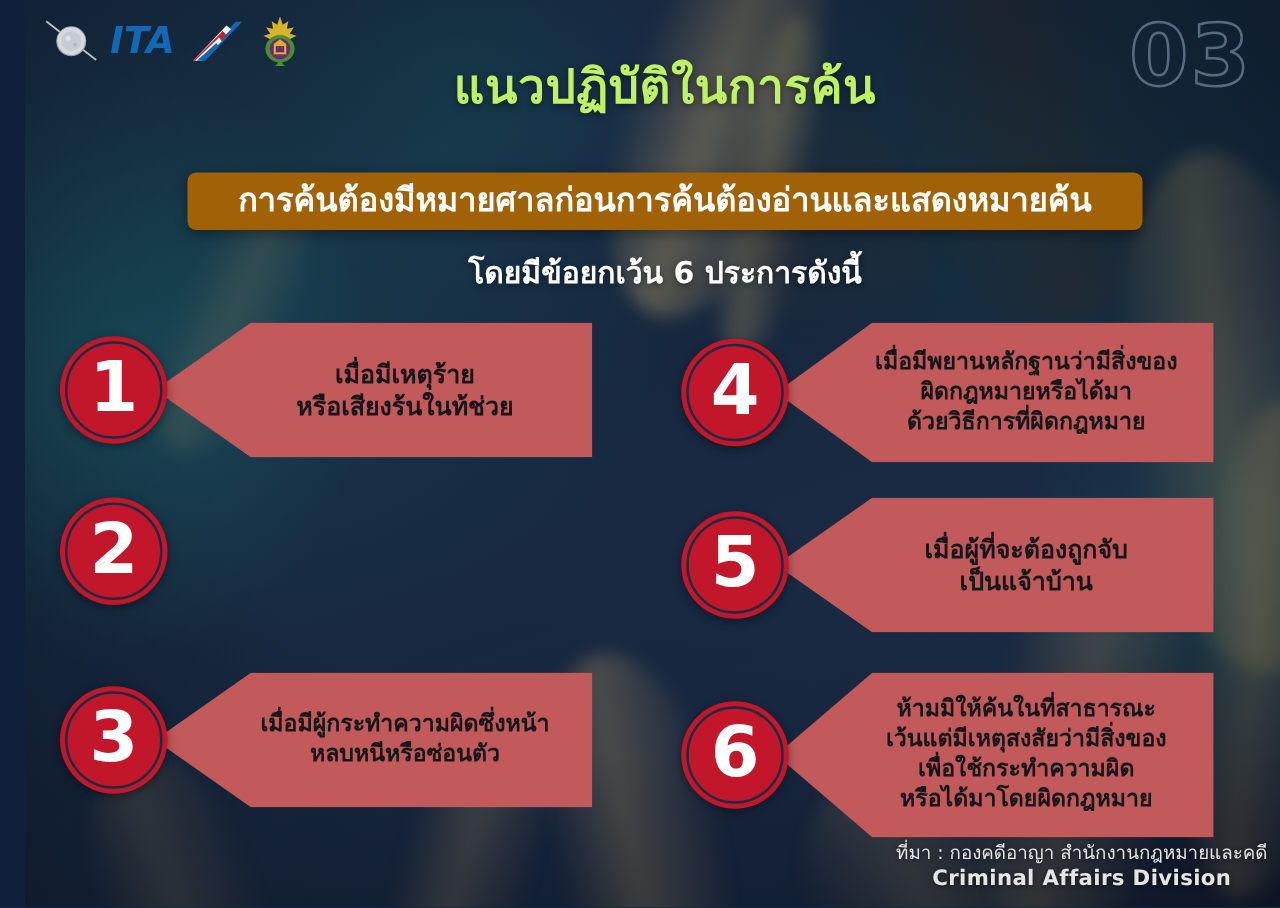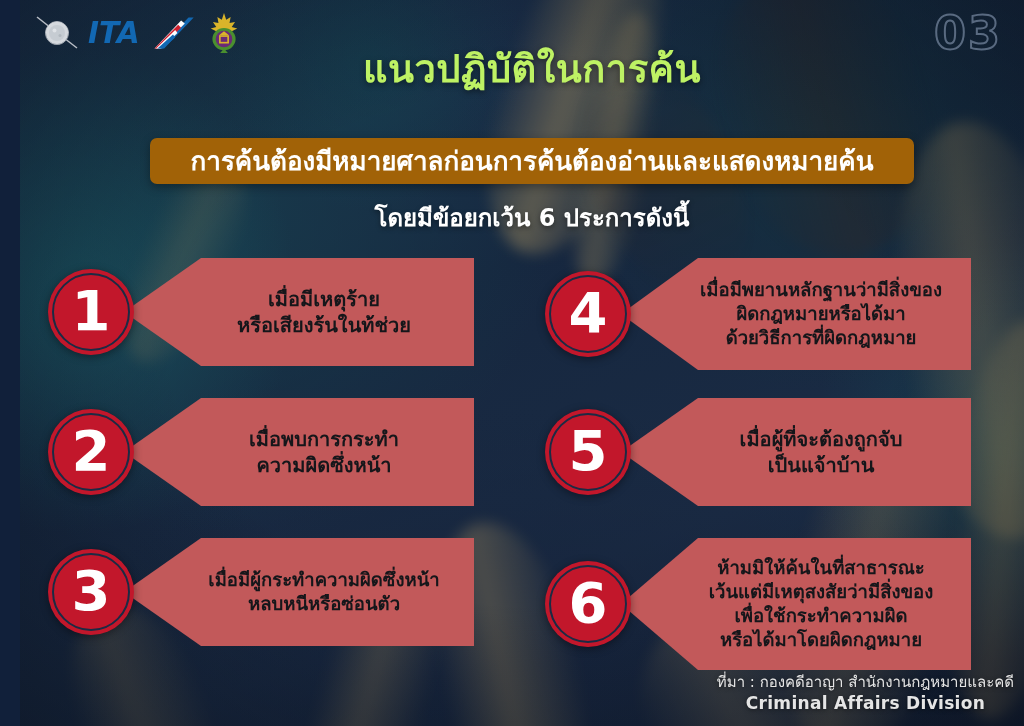--- a/index.html
+++ b/index.html
@@ -80,21 +80,21 @@
     height: 46px;
   }
   .logo-medallion { width: 46px; height: 42px; }
   .logo-ita { height: 34px; display: block; }
   .logo-garuda { width: 34px; height: 42px; }
 
   .deck-number {
     position: absolute;
     right: 42px;
     top: 6px;
-    font-size: 46px;
+    font-size: 68px;
     font-weight: 700;
     letter-spacing: 2px;
     color: transparent;
     -webkit-text-stroke: 2px #5d6e85;
     text-shadow: none;
     font-family: "DejaVu Sans", "Liberation Sans", sans-serif;
     opacity: .95;
     user-select: none;
   }
 
@@ -328,24 +328,20 @@
       <div class="arrow arrow-left h-2">
         <div class="arrow-text">เมื่อมีเหตุร้าย
 หรือเสียงร้นในท้ช่วย</div>
       </div>
     </div>
 
     <div class="item col-left row-2">
       <div class="badge">
         <span class="badge-num">2</span>
       </div>
-      <div class="arrow arrow-left h-2">
-        <div class="arrow-text">เมื่อพบการกระทำ
-ความผิดซึ่งหน้า</div>
-      </div>
     </div>
 
     <div class="item col-left row-3">
       <div class="badge">
         <span class="badge-num">3</span>
       </div>
       <div class="arrow arrow-left h-2">
         <div class="arrow-text small">เมื่อมีผู้กระทำความผิดซึ่งหน้า
 หลบหนีหรือซ่อนตัว</div>
       </div>

